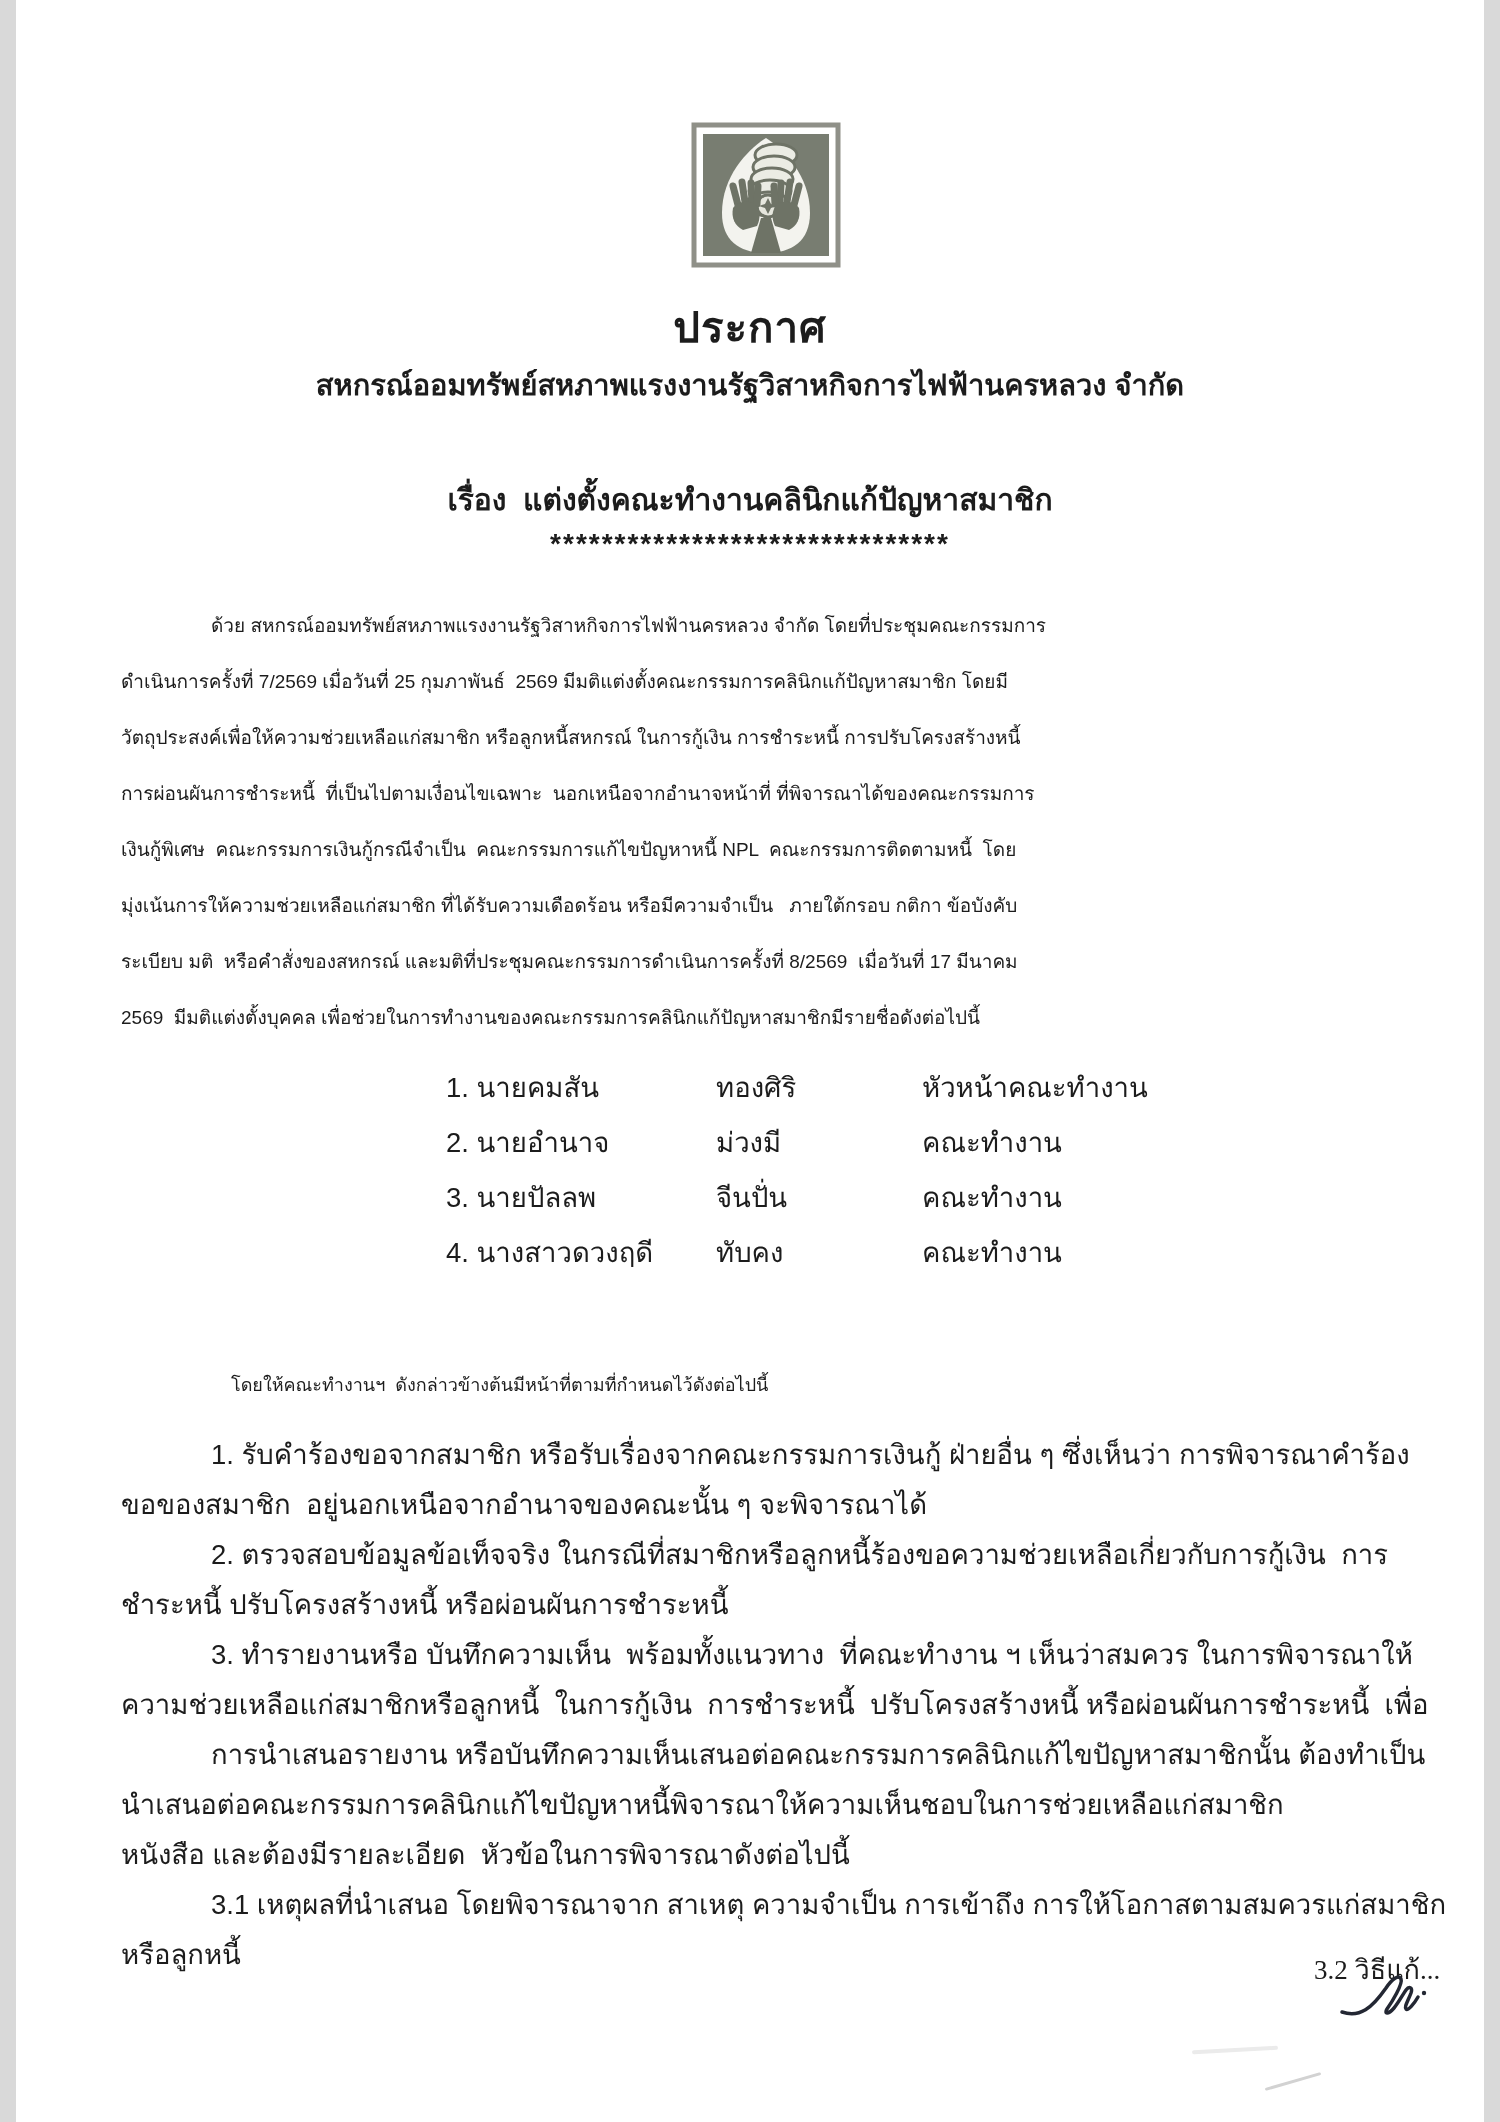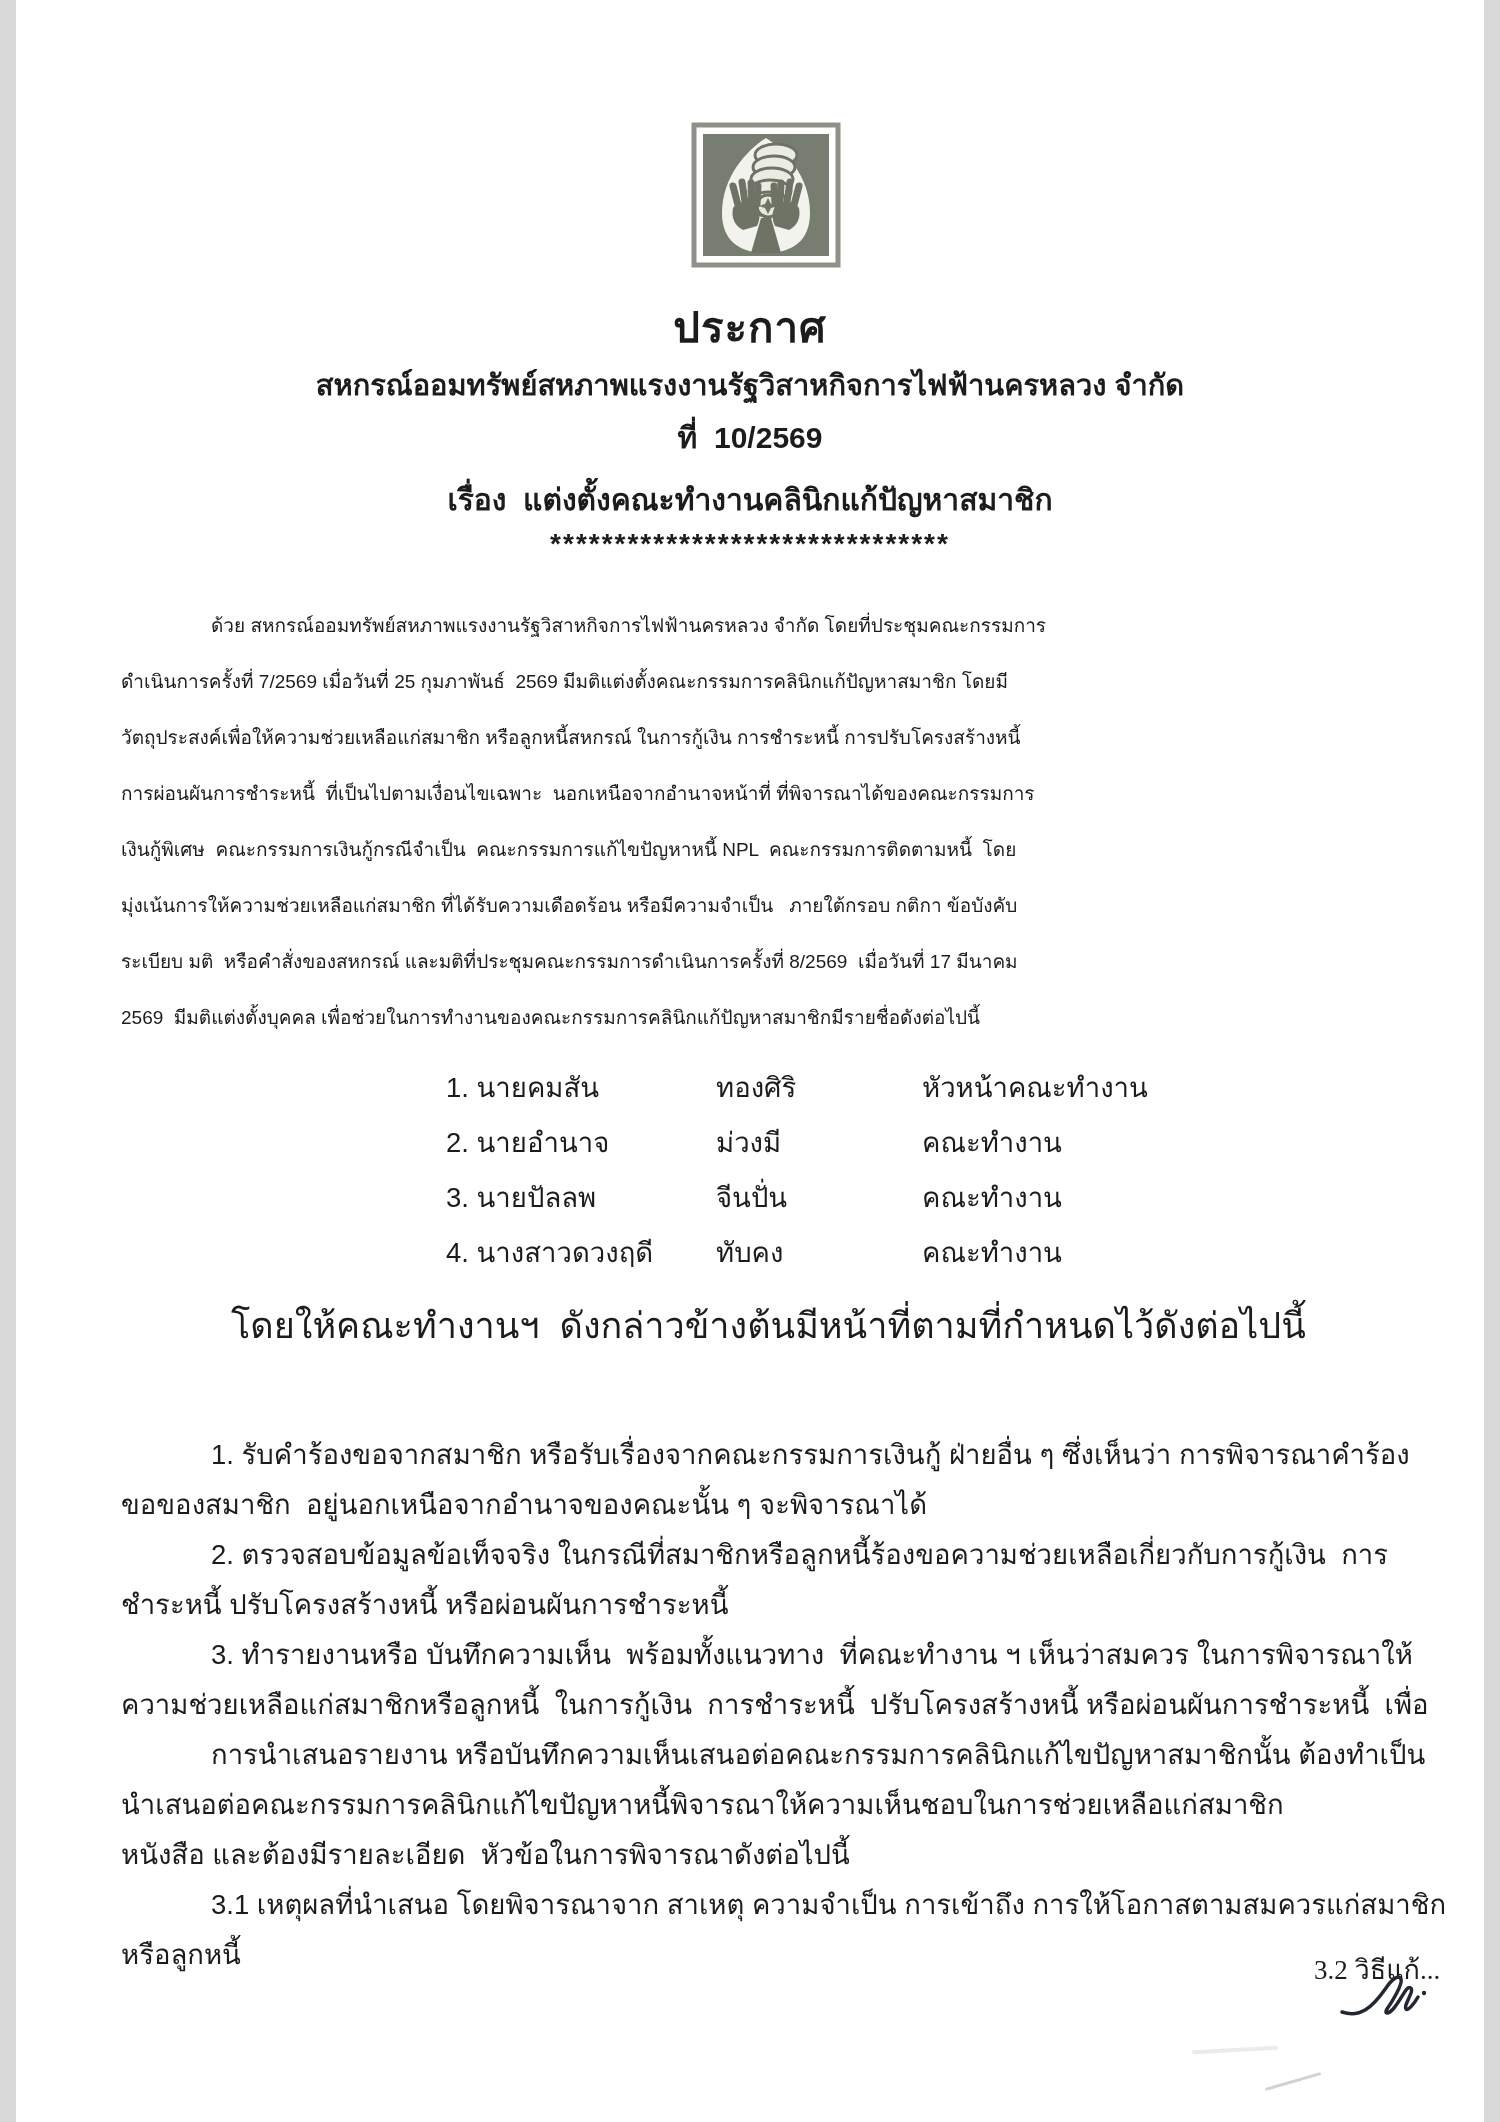--- a/index.html
+++ b/index.html
@@ -21,21 +21,21 @@
   .h-stars{top:528px;font-size:28px;font-weight:bold;letter-spacing:2px;}
   .block{position:absolute;left:105px;width:1315px;}
   .p1{top:598px;font-size:19px;line-height:56px;}
   .line{white-space:pre;}
   .ind{text-indent:90px;}
   .committee{top:1060px;left:430px;width:900px;font-size:27.5px;line-height:55px;}
   .crow{display:flex;}
   .c1{width:270px;white-space:pre;}
   .c2{width:180px;white-space:pre;}
   .c3{white-space:pre;margin-left:26px;}
-  .intro{top:1301px;font-size:36px;line-height:50px;}
+  .intro{top:1360px;font-size:18px;line-height:50px;}
   .intro .line{text-indent:110px;}
   .sect{top:1430px;font-size:27.5px;line-height:50px;}
   .next-hint{position:absolute;left:1298px;top:1948px;font-size:27px;white-space:pre;font-family:Liberation Serif, serif;}
   .scribble{position:absolute;left:1322px;top:1966px;width:118px;height:64px;}
   .artifact-line{position:absolute;left:1248px;top:2080px;width:58px;height:3px;background:#d2d2d2;transform:rotate(-16deg);border-radius:2px;}
   .artifact-smudge{position:absolute;left:1176px;top:2048px;width:86px;height:4px;background:#ebebeb;transform:rotate(-3deg);border-radius:2px;}
 </style>
 </head>
 <body>
 
@@ -68,21 +68,20 @@
         </g>
         <path d="M42 86 C40 96 44 104 52 108 L66 104 C70 96 69 88 64 82 C57 78 47 79 42 86 Z"></path>
         <path d="M108 86 C110 96 106 104 98 108 L84 104 C80 96 81 88 86 82 C93 78 103 79 108 86 Z"></path>
         <path d="M70 96 L80 96 L90 131 L60 131 Z"></path>
       </g>
     </svg>
   </div>
 
   <div class="centered h-announce">ประกาศ</div>
   <div class="centered h-org">สหกรณ์ออมทรัพย์สหภาพแรงงานรัฐวิสาหกิจการไฟฟ้านครหลวง จำกัด</div>
-  <div class="centered h-number">ที่  10/2569</div>
   <div class="centered h-subject">เรื่อง  แต่งตั้งคณะทำงานคลินิกแก้ปัญหาสมาชิก</div>
   <div class="centered h-stars">*******************************</div>
 
   <div class="block p1">
     <div class="line ind">ด้วย สหกรณ์ออมทรัพย์สหภาพแรงงานรัฐวิสาหกิจการไฟฟ้านครหลวง จำกัด โดยที่ประชุมคณะกรรมการ</div>
     <div class="line">ดำเนินการครั้งที่ 7/2569 เมื่อวันที่ 25 กุมภาพันธ์  2569 มีมติแต่งตั้งคณะกรรมการคลินิกแก้ปัญหาสมาชิก โดยมี</div>
     <div class="line">วัตถุประสงค์เพื่อให้ความช่วยเหลือแก่สมาชิก หรือลูกหนี้สหกรณ์ ในการกู้เงิน การชำระหนี้ การปรับโครงสร้างหนี้</div>
     <div class="line">การผ่อนผันการชำระหนี้  ที่เป็นไปตามเงื่อนไขเฉพาะ  นอกเหนือจากอำนาจหน้าที่ ที่พิจารณาได้ของคณะกรรมการ</div>
     <div class="line">เงินกู้พิเศษ  คณะกรรมการเงินกู้กรณีจำเป็น  คณะกรรมการแก้ไขปัญหาหนี้ NPL  คณะกรรมการติดตามหนี้  โดย</div>
     <div class="line">มุ่งเน้นการให้ความช่วยเหลือแก่สมาชิก ที่ได้รับความเดือดร้อน หรือมีความจำเป็น   ภายใต้กรอบ กติกา ข้อบังคับ</div>

